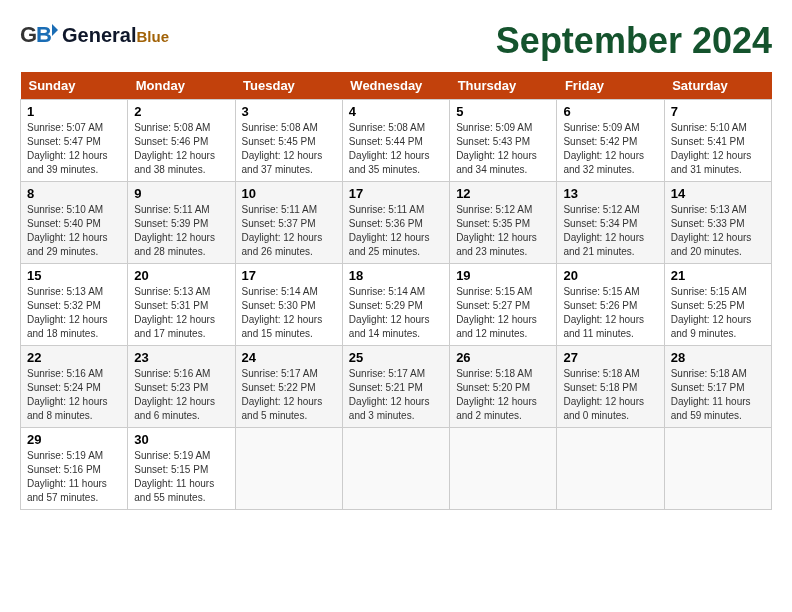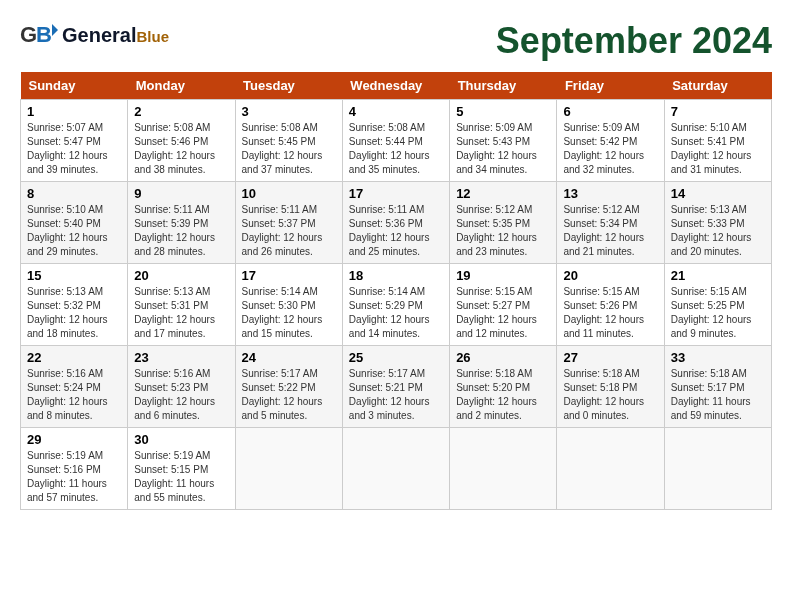--- a/index.html
+++ b/index.html
@@ -303,21 +303,21 @@
 and 2 minutes.</div>
         </td>
         <td>
           <span class="day-num">27</span>
           <div class="day-info" style="white-space: pre-line;">Sunrise: 5:18 AM
 Sunset: 5:18 PM
 Daylight: 12 hours
 and 0 minutes.</div>
         </td>
         <td>
-          <span class="day-num">33</span>
+          <span class="day-num">28</span>
           <div class="day-info" style="white-space: pre-line;">Sunrise: 5:18 AM
 Sunset: 5:17 PM
 Daylight: 11 hours
 and 59 minutes.</div>
         </td>
       </tr>
       <tr>
         <td>
           <span class="day-num">29</span>
           <div class="day-info" style="white-space: pre-line;">Sunrise: 5:19 AM

